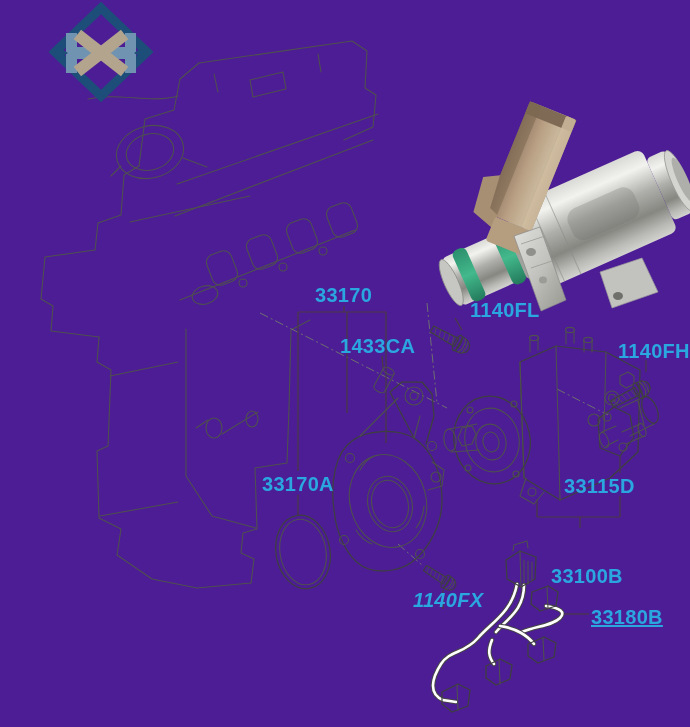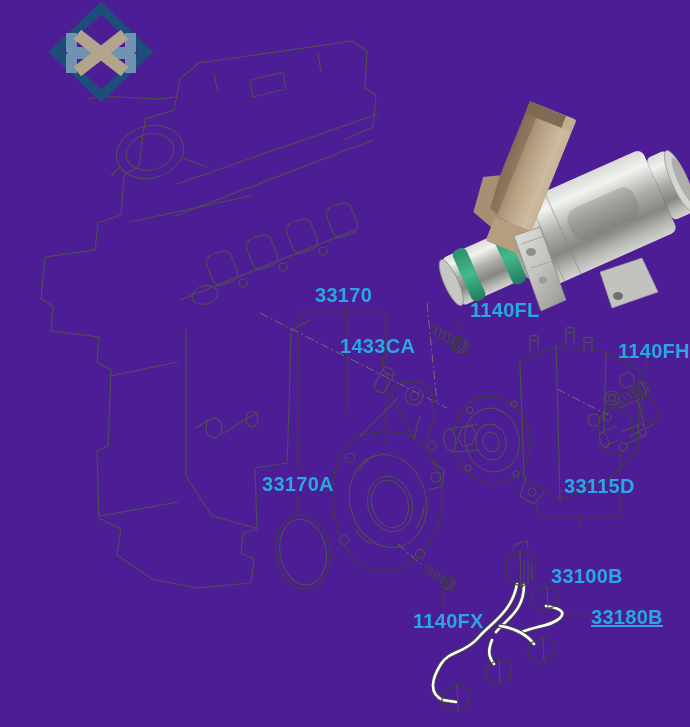--- a/index.html
+++ b/index.html
@@ -251,16 +251,16 @@
   </g>
 </svg>
 
 <div class="plabel" style="left:315px;top:285px;">33170</div>
 <div class="plabel" style="left:340px;top:336px;">1433CA</div>
 <div class="plabel" style="left:428px;top:300px;margin-left:42px;">1140FL</div>
 <div class="plabel" style="left:606px;top:341px;margin-left:12px;">1140FH</div>
 <div class="plabel" style="left:262px;top:474px;">33170A</div>
 <div class="plabel" style="left:564px;top:476px;">33115D</div>
 <div class="plabel" style="left:551px;top:530px;margin-top:36px;">33100B</div>
-<div class="plabel" style="left:413px;top:611px;">1140FX</div>
+<div class="plabel" style="left:413px;top:590px;font-style:italic;">1140FX</div>
 <div class="plabel" style="left:591px;top:607px;text-decoration:underline;">33180B</div>
 
 </div>
 
 </body></html>

